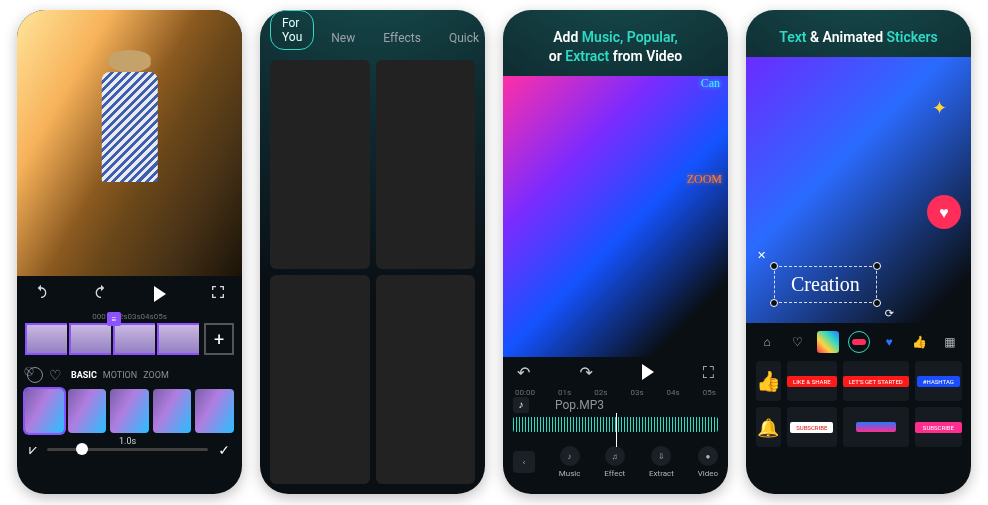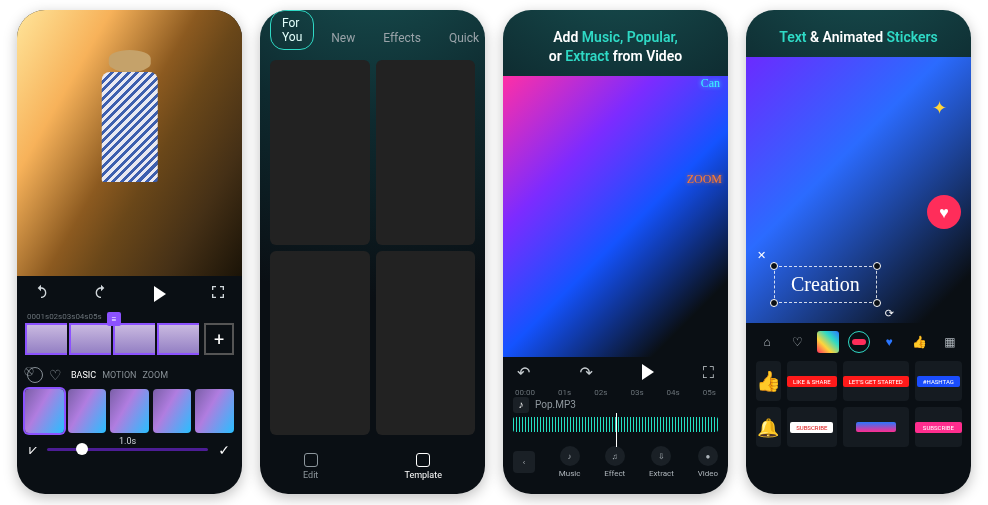--- a/index.html
+++ b/index.html
@@ -59,50 +59,50 @@
     margin: 0 auto;
     background: repeating-linear-gradient(135deg,#3d5fae 0 3px,#e9e9f2 3px 6px);
     border-radius: 8px 8px 2px 2px;
   }
   .s1-ctrl {
     display:flex; align-items:center; justify-content:space-between;
     padding: 8px 16px; color:#aab3ba;
   }
   .s1-ctrl svg { width:16px; height:16px; fill:#d0d6da; }
   .play { width:0;height:0;border-left:12px solid #fff;border-top:8px solid transparent;border-bottom:8px solid transparent;}
-  .s1-ruler { font-size:8px; color:#6a7278; display:flex; justify-content:flex-start; padding:0 10px 2px; }
+  .s1-ruler { font-size:8px; color:#6a7278; display:flex; justify-content:center; padding:0 10px 2px; }
   .s1-strip { display:flex; align-items:center; gap:2px; padding:0 8px 6px; }
   .s1-strip .fr {
     flex:1; height:32px; border:2px solid #8c52ff; border-right:none;
     background: linear-gradient(#c9b9e0,#9480c4);
   }
   .s1-strip .fr:last-of-type { border-right:2px solid #8c52ff; }
   .s1-strip .tag {
     position:absolute; left:90px; margin-top:-40px;
     width:14px; height:14px; background:#8c52ff; border-radius:2px; font-size:8px;
     display:flex;align-items:center;justify-content:center;
   }
   .s1-strip .add {
     width:30px; height:32px; border:2px solid #555; color:#fff;
     display:flex;align-items:center;justify-content:center; font-size:18px; margin-left:3px;
   }
   .s1-tabs { display:flex; align-items:center; gap:6px; padding:6px 10px; font-size:9px; color:#868e94; }
   .s1-tabs .ic { width:16px;height:16px;border:1.4px solid #868e94;border-radius:50%; }
   .s1-tabs .hr { width:16px;height:16px;position:relative;}
   .s1-tabs .hr:before{content:"♡";color:#868e94;font-size:14px;}
-  .s1-tabs .act { color:#fff; }
+  .s1-tabs .act { color:#fff;font-weight:bold; }
   .s1-thumbs { display:flex; gap:4px; padding:0 8px; }
   .s1-thumbs .t {
     flex:1; height:44px; border-radius:4px;
     background: linear-gradient(120deg,#7a5fa8 0%, #b07de0 40%, #28bfff 100%);
   }
   .s1-thumbs .sel { box-shadow:0 0 0 2px #8c52ff; }
   .s1-speed { display:flex; align-items:center; justify-content:space-between; padding:8px 12px 10px; }
   .s1-speed .chk{color:#fff;font-size:14px;}
-  .s1-speed .track{flex:1;height:3px;background:#4c1d95;margin:0 10px;border-radius:3px;position:relative;}
+  .s1-speed .track{flex:1;height:3px;background:#404040;margin:0 10px;border-radius:3px;position:relative;}
   .s1-speed .track:after{content:"";position:absolute;left:18%;top:-5px;width:12px;height:12px;background:#fff;border-radius:50%;}
   .s1-speed .lbl{font-size:9px;color:#cfd5da;position:absolute;left:50%;transform:translateX(-50%);top:-12px;}
   
   .s2-tabs { display:flex; gap:6px; padding:0 10px; font-size:12px; color:#9aa3a9;align-items:flex-end;}
   .s2-tabs .pill { padding:5px 11px; border-radius:14px;}
   .s2-tabs .act { border:1px solid #2fd9c5; color:#e2fffb;}
   .s2-grid { flex:1; display:grid; grid-template-columns:1fr 1fr; gap:6px; padding:10px; }
   .s2-grid .cell { border-radius:6px; background:#222; }
   .c1{background:linear-gradient(130deg,#ff71d0,#7a29ff,#1e90ff);}
   .c2{background:linear-gradient(130deg,#1390ff,#5a2bd6,#b53bff);}
@@ -215,30 +215,20 @@
     <span class="pill">Effects</span>
     <span class="pill">Quick</span>
     <span class="pill">Popular</span>
   </div>
   <div class="s2-grid">
     <div class="cell c1"></div>
     <div class="cell c2"></div>
     <div class="cell c3"></div>
     <div class="cell c4"></div>
   </div>
-  <div class="s2-bbar">
-    <div class="bi">
-        <div class="box"></div>
-        <span>Edit</span>
-      </div>
-    <div class="bi act">
-        <div class="box"></div>
-        <span>Template</span>
-      </div>
-  </div>
 </div>
 
 <div class="phone headgrad">
   <div class="headline">
     <span>Add </span><span class="accent">Music, Popular,</span><br>
     <span> or </span><span class="accent">Extract</span><span> from Video</span>
   </div>
   <div class="s3-img">
     <span class="s3-neon" style="right:8px;top:0;">Can</span>
     <span class="s3-neon" style="right:6px;top:96px;color:#ff7b2f;text-shadow:0 0 4px #ff7b2f;">ZOOM</span>
@@ -252,21 +242,21 @@
   <div class="s3-ruler">
     <span>00:00</span>
       <span>01s</span>
       <span>02s</span>
       <span>03s</span>
       <span>04s</span>
       <span>05s</span>
   </div>
   <div style="display:flex;align-items:center;gap:6px;padding:0 10px;">
     <span style="width:16px;height:16px;background:#1a2026;border-radius:3px;font-size:10px;display:flex;align-items:center;justify-content:center;">♪</span>
-    <span style="font-size:10px;color:#8e979d;">Pop.MP3</span>
+    <span style="font-size:12px;color:#8e979d;margin-left:20px;">Pop.MP3</span>
   </div>
   <div class="s3-wave">
       <div class="ph"></div>
     </div>
   <div class="s3-tools">
     <div class="back">‹</div>
     <div class="tl">
         <div class="circ">♪</div>
         <span>Music</span>
       </div>

